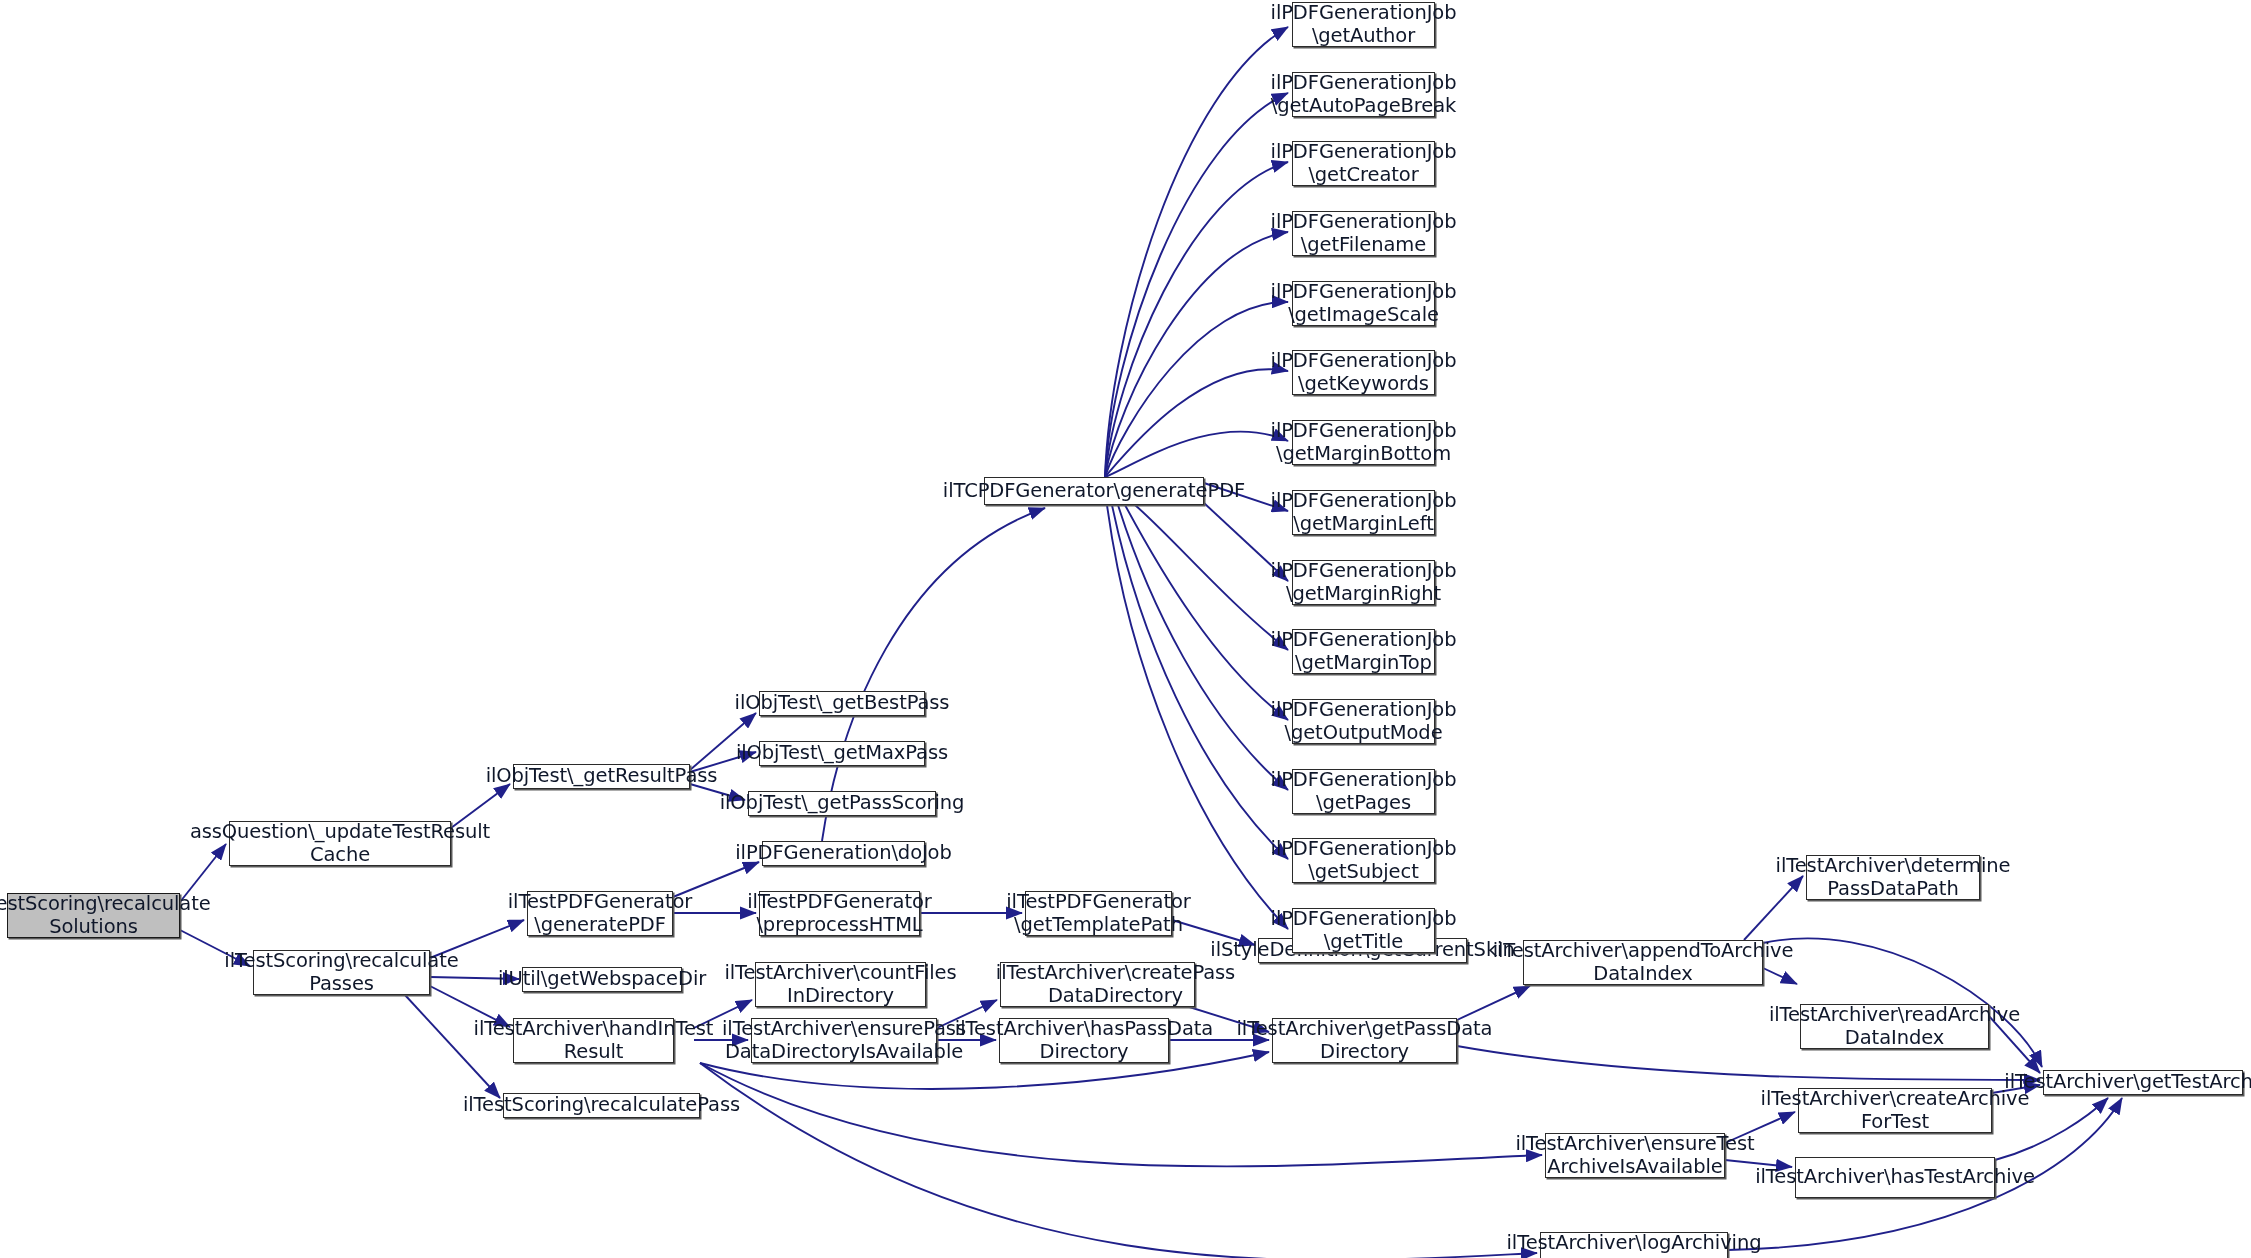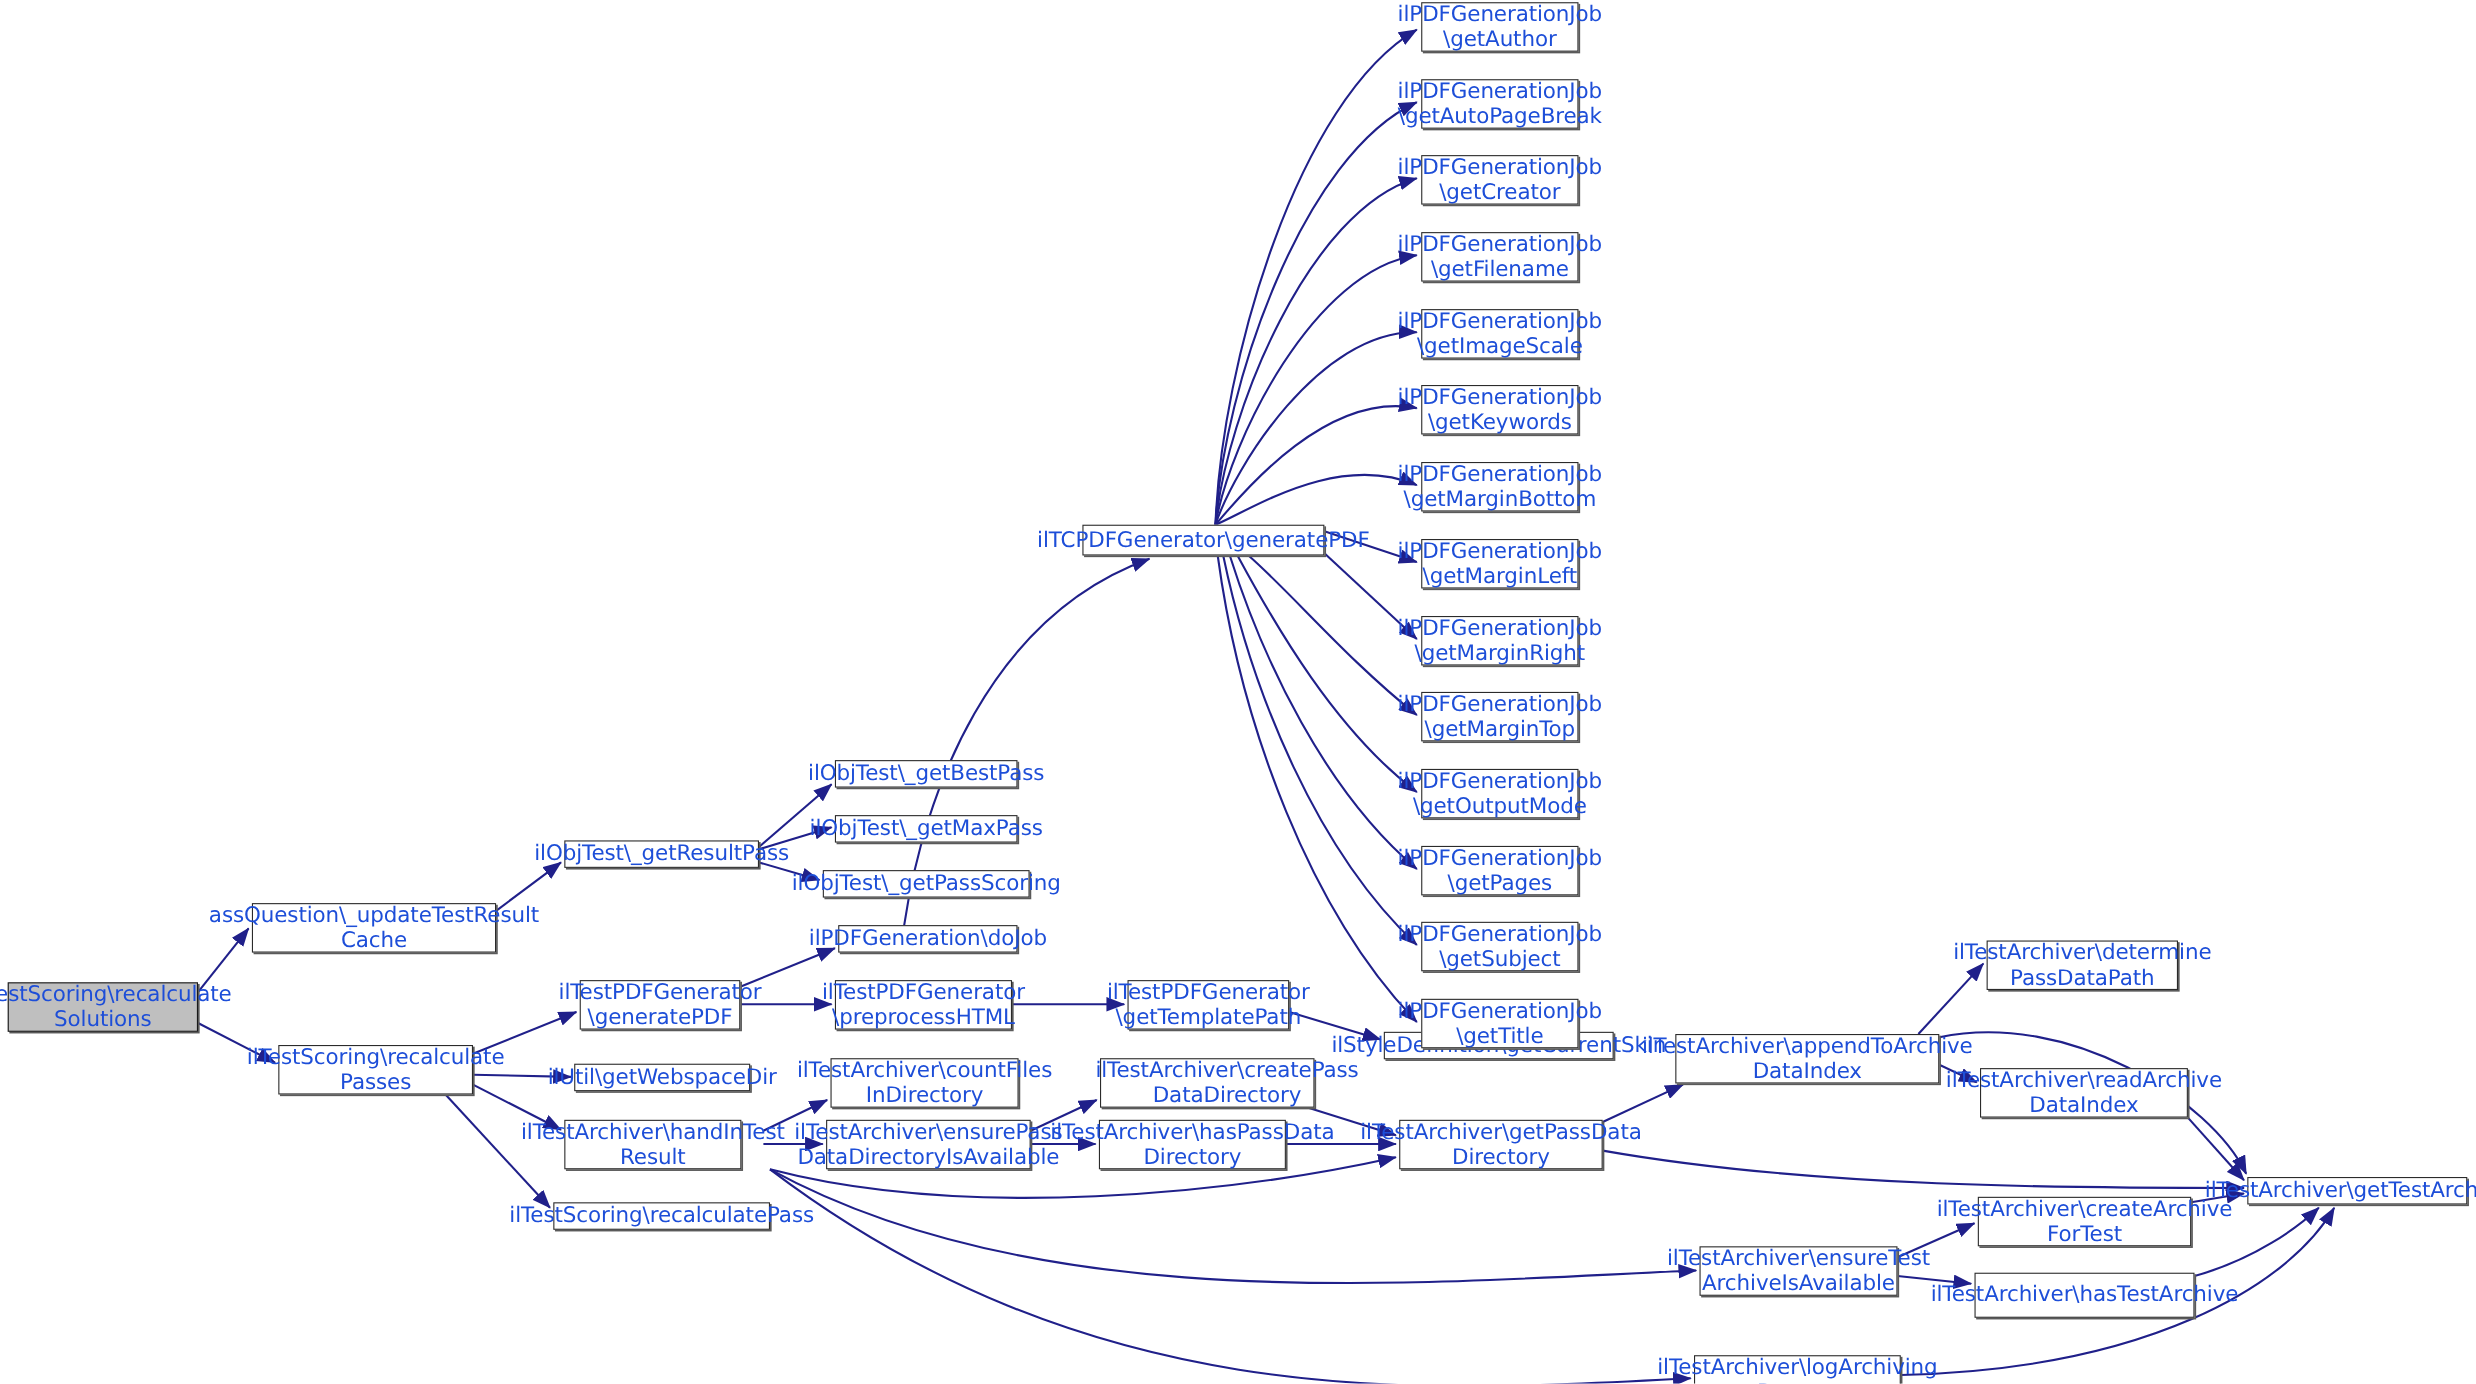--- a/index.html
+++ b/index.html
@@ -21,21 +21,21 @@
     top: 0;
     width: 2251px;
     height: 1258px;
     pointer-events: none;
   }
   .node {
     position: absolute;
     box-sizing: border-box;
     border: 1.6px solid #2b2b2b;
     background: #ffffff;
-    color: #1d4ed8;
+    color: #0f172a;
     font-size: 19.5px;
     line-height: 1.16;
     display: flex;
     align-items: center;
     justify-content: center;
     text-align: center;
     white-space: pre-line;
     letter-spacing: -0.1px;
     z-index: 3;
     box-shadow: 1.5px 1.5px 0 0 #5a5a5a;
@@ -170,21 +170,21 @@
       <div class="node" style="left: 1292px; top: 769px; width: 143px; height: 45px;"><span class="lbl">ilPDFGenerationJob
 \getPages</span></div>
       <div class="node" style="left: 1292px; top: 838px; width: 143px; height: 45px;"><span class="lbl">ilPDFGenerationJob
 \getSubject</span></div>
       <div class="node" style="left: 1292px; top: 908px; width: 143px; height: 45px;"><span class="lbl">ilPDFGenerationJob
 \getTitle</span></div>
       <div class="node" style="left: 1523px; top: 940px; width: 240px; height: 45px;"><span class="lbl">ilTestArchiver\appendToArchive
 DataIndex</span></div>
       <div class="node" style="left: 1806px; top: 855px; width: 174px; height: 45px;"><span class="lbl">ilTestArchiver\determine
 PassDataPath</span></div>
-      <div class="node" style="left: 1800px; top: 971px; width: 189px; height: 45px;"><span class="lbl">ilTestArchiver\readArchive
+      <div class="node" style="left: 1800px; top: 1004px; width: 189px; height: 45px;"><span class="lbl">ilTestArchiver\readArchive
 DataIndex</span></div>
       <div class="node" style="left: 2043px; top: 1070px; width: 200px; height: 25px;"><span class="lbl">ilTestArchiver\getTestArchive</span></div>
       <div class="node" style="left: 1545px; top: 1133px; width: 180px; height: 45px; align-items: center;"><span class="lbl">ilTestArchiver\ensureTest
 ArchiveIsAvailable</span></div>
       <div class="node" style="left: 1798px; top: 1088px; width: 194px; height: 45px;"><span class="lbl">ilTestArchiver\createArchive
 ForTest</span></div>
       <div class="node" style="left: 1795px; top: 1157px; width: 200px; height: 41px;"><span class="lbl">ilTestArchiver\hasTestArchive</span></div>
       <div class="node" style="left: 1540px; top: 1232px; width: 188px; height: 45px;"><span class="lbl">ilTestArchiver\logArchiving
 Process</span></div>
     </div>

